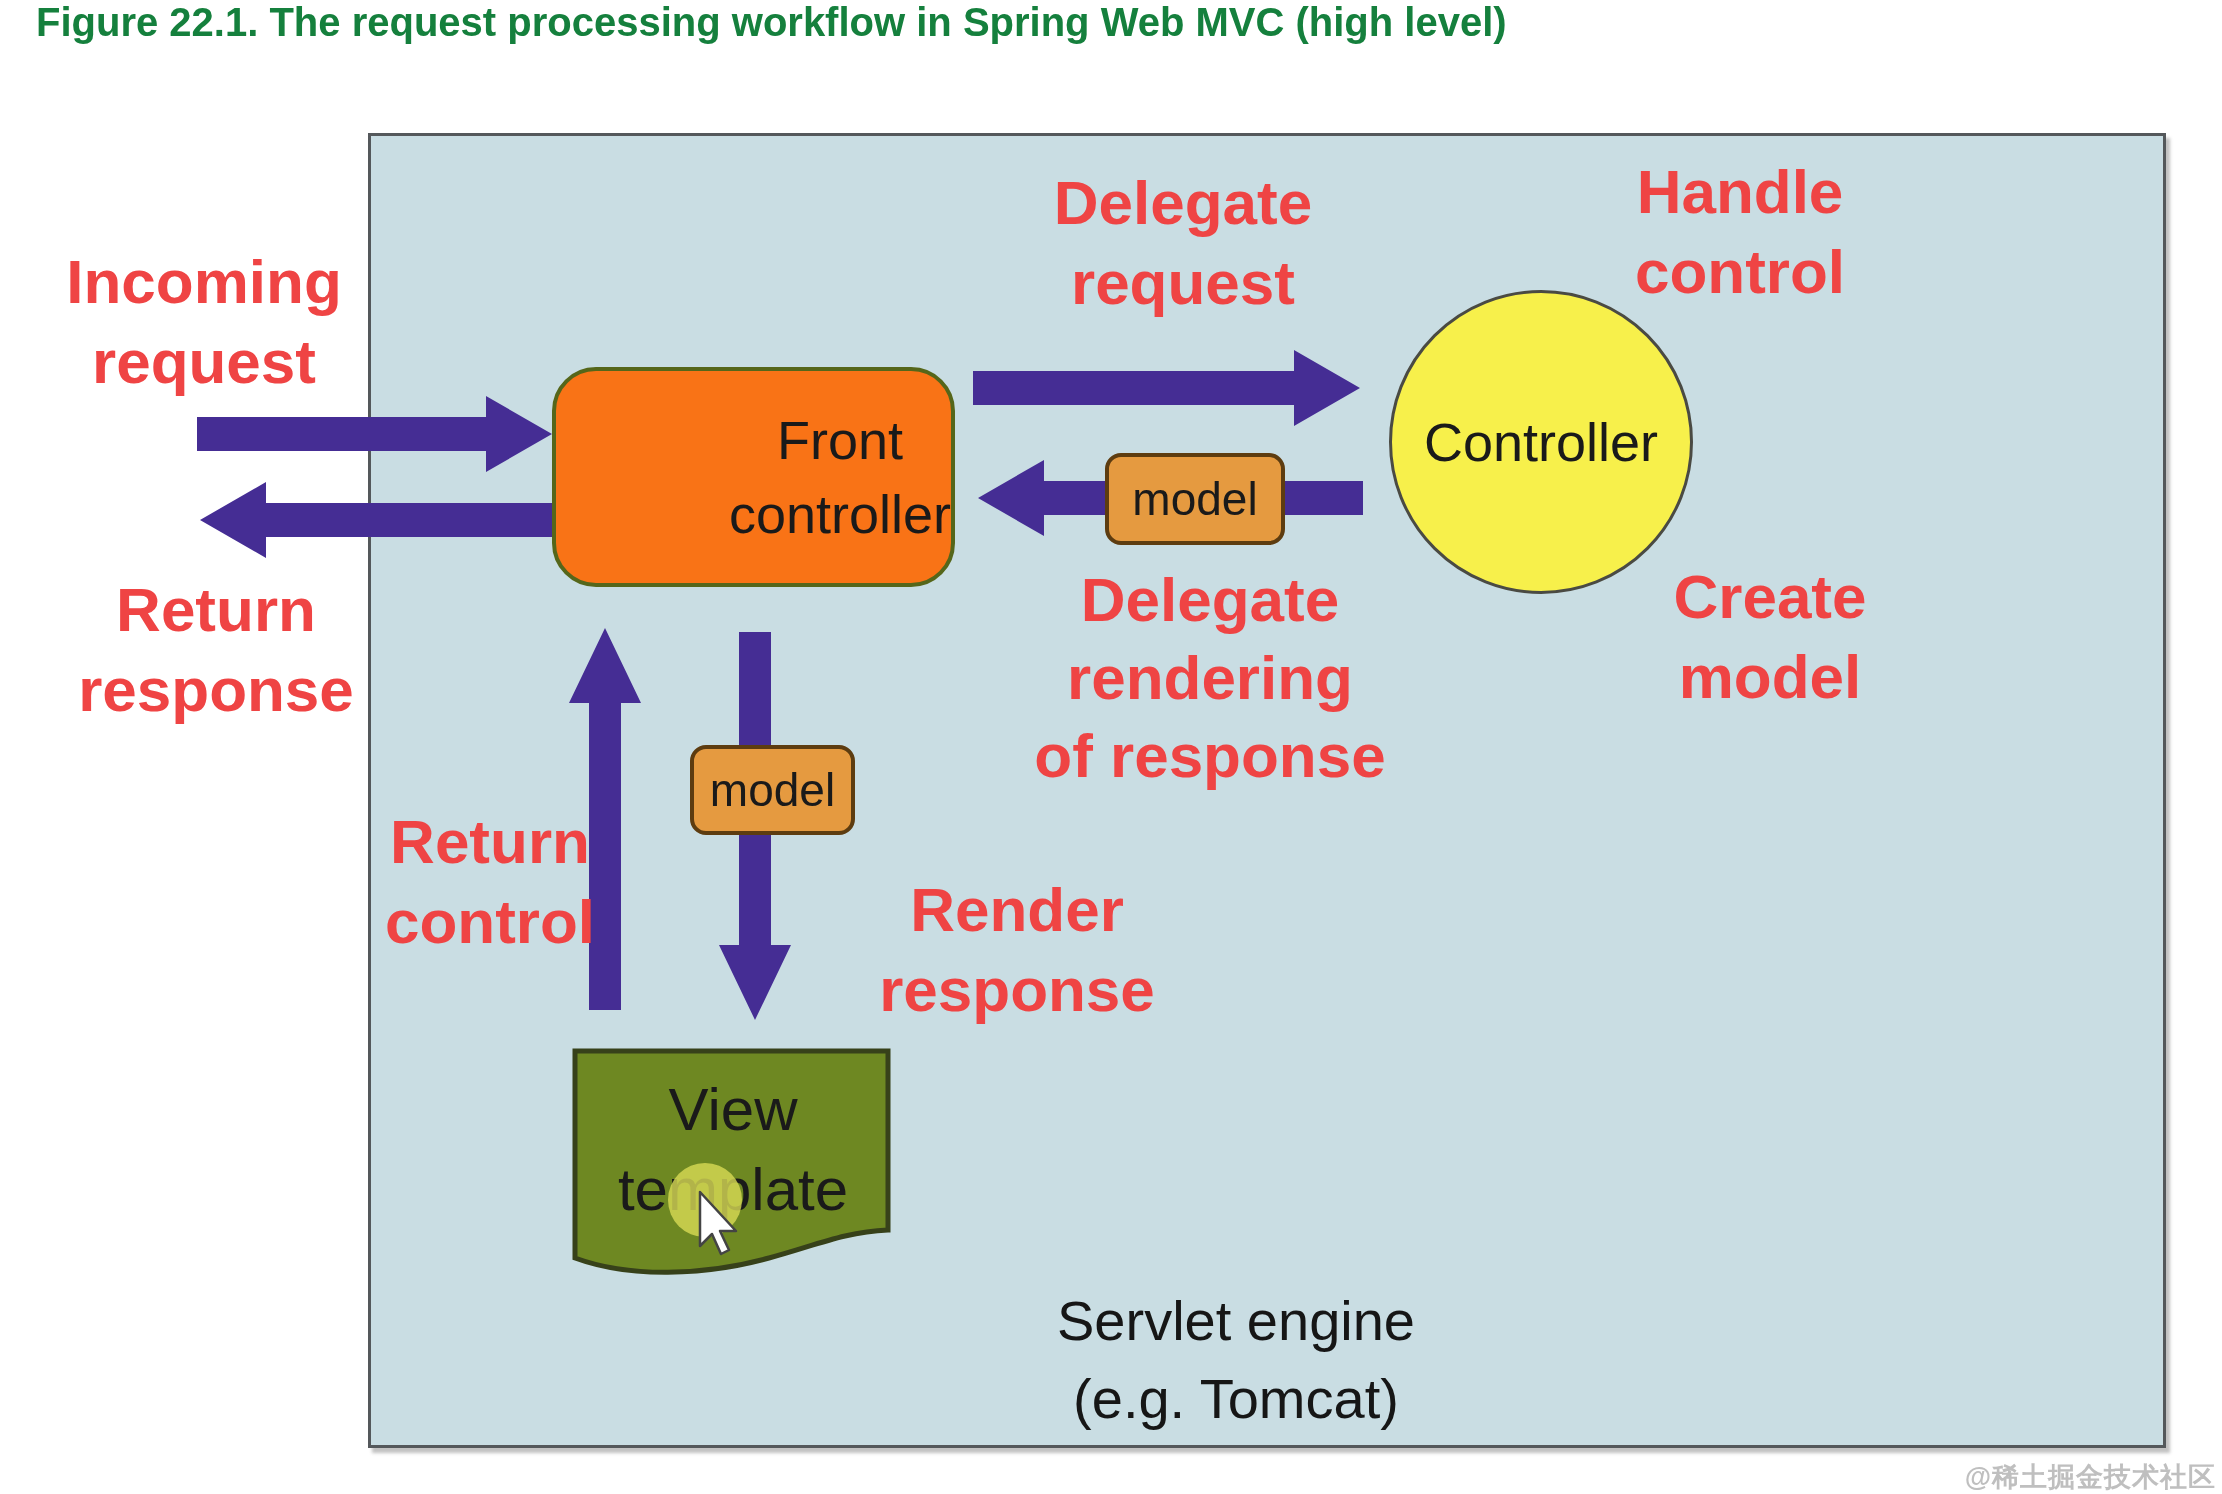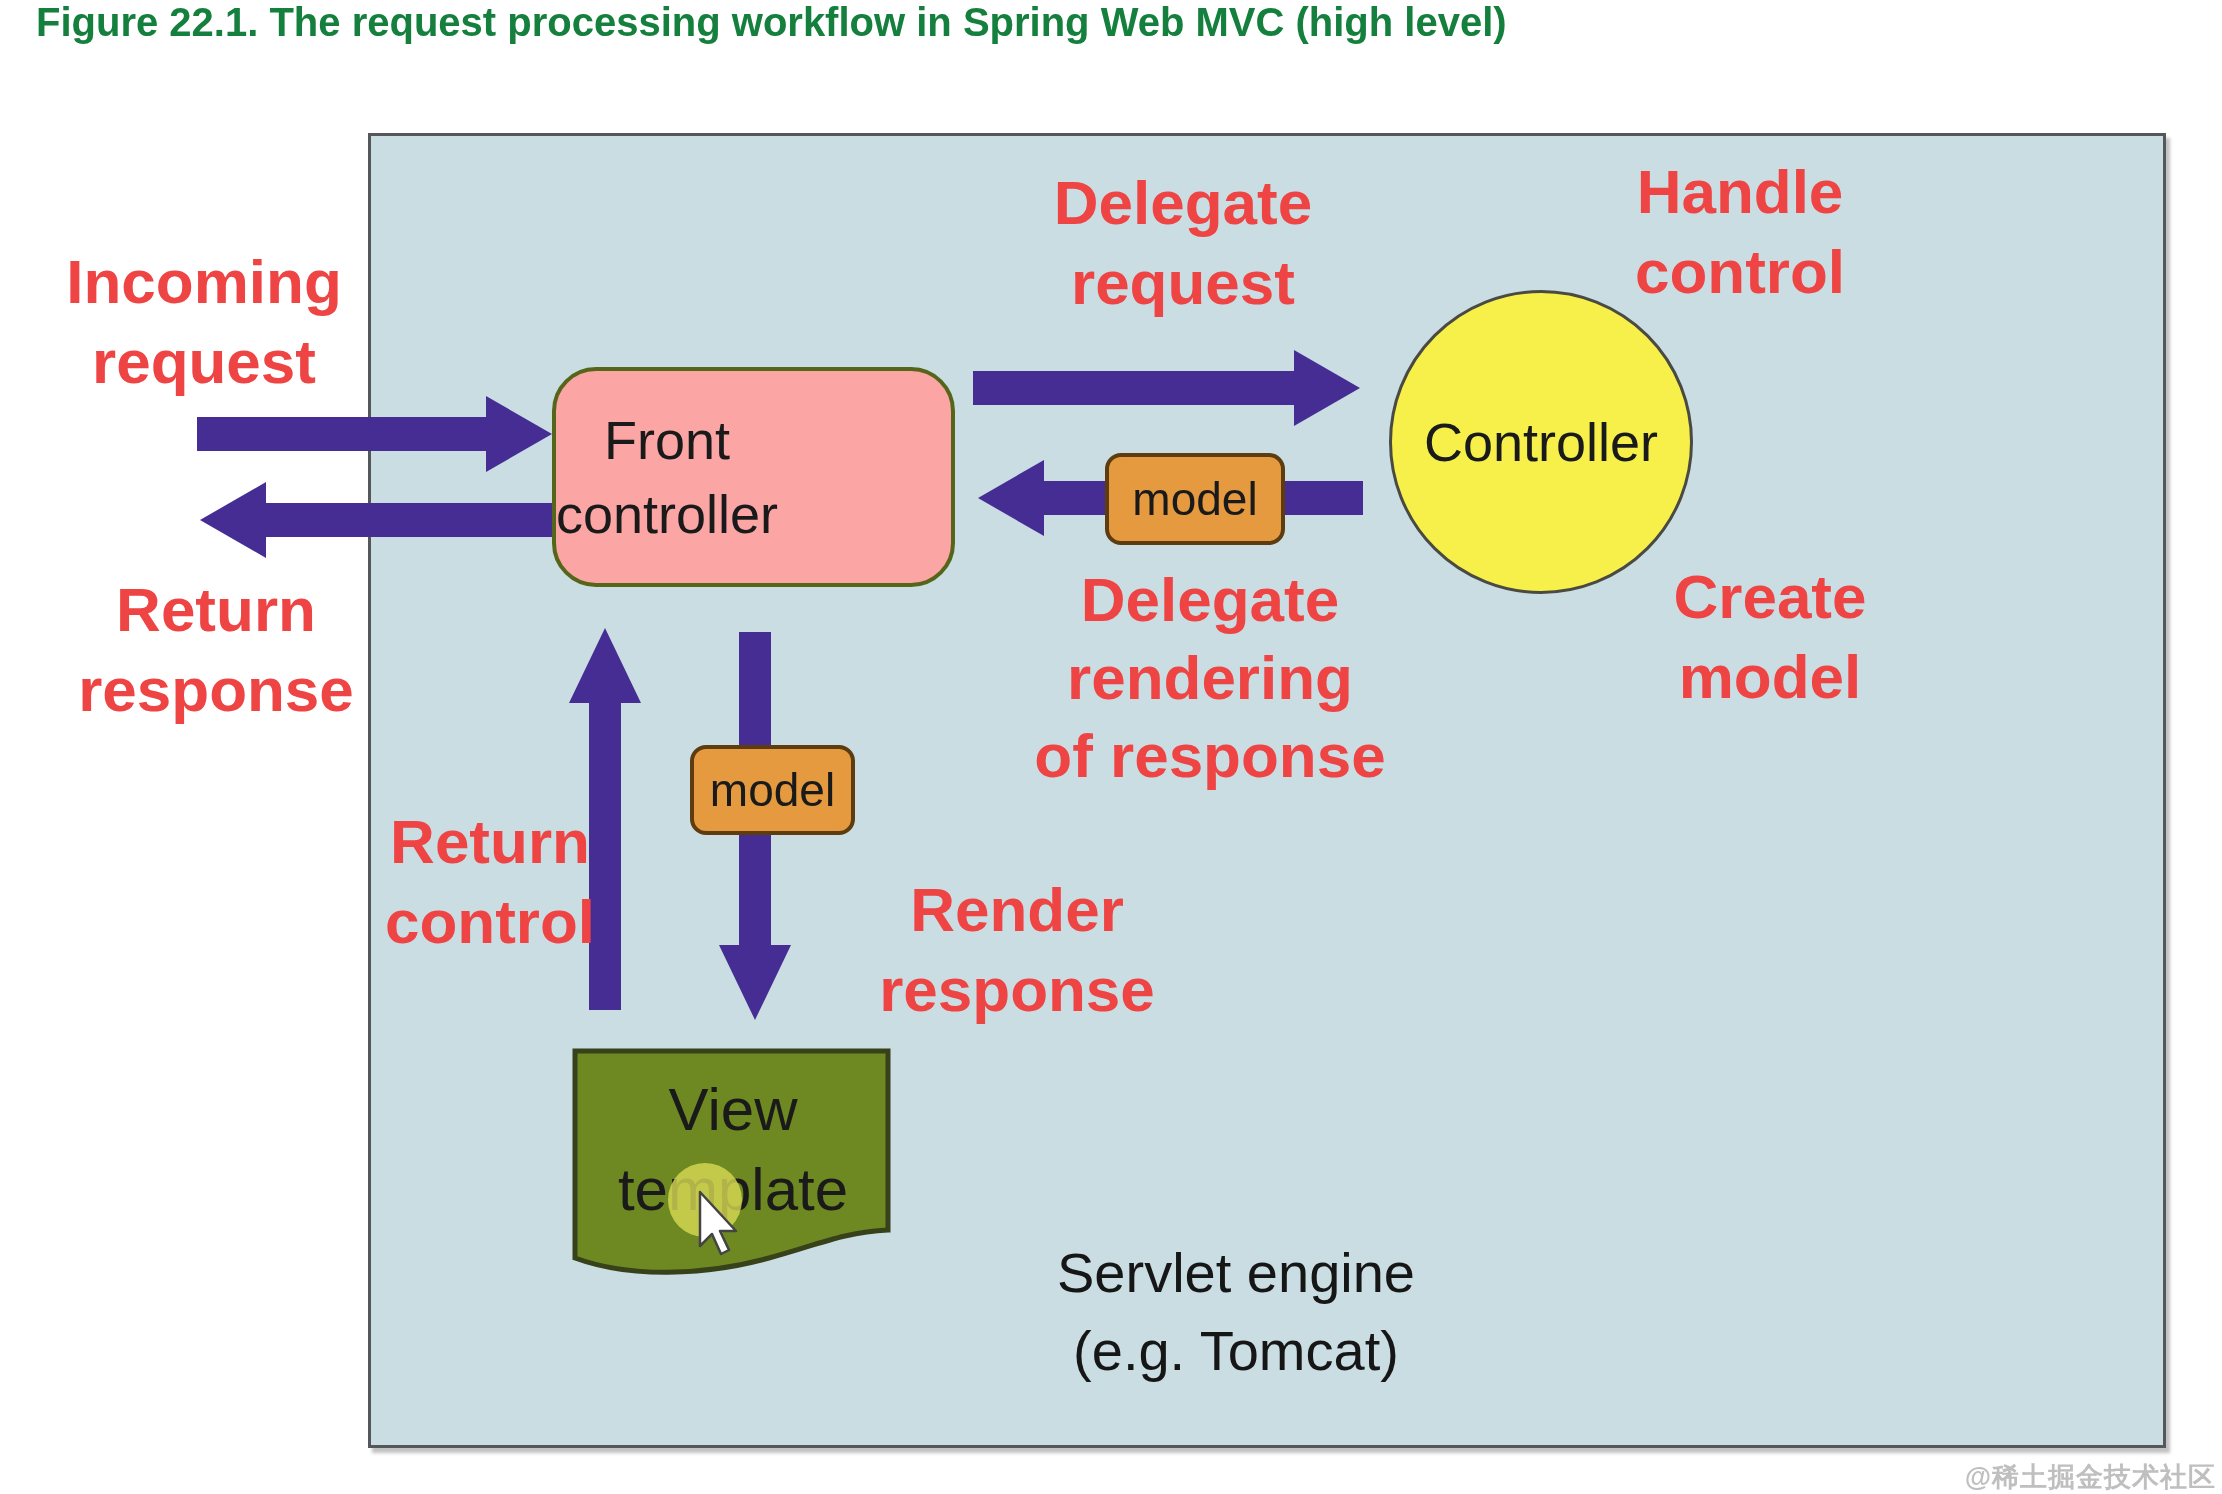--- a/index.html
+++ b/index.html
@@ -21,22 +21,22 @@
   svg.overlay { position:absolute; left:0; top:0; }
   .arrow { fill:#452d94; }
   .flow-label {
     position:absolute; transform:translate(-50%,-50%);
     color:#ef4444; font-weight:bold; font-size:62px; line-height:80px;
     text-align:center; white-space:pre-line;
   }
   .node-label { white-space:pre-line; text-align:center; color:#1a1a1a; }
   .front-controller {
     position:absolute; left:552px; top:367px; width:403px; height:220px;
-    background:#fca5a5; border:4px solid #55661a; border-radius:44px;
-    box-sizing:border-box; display:flex; align-items:center; justify-content:flex-start;
+    background:#f97316; border:4px solid #55661a; border-radius:44px;
+    box-sizing:border-box; display:flex; align-items:center; justify-content:flex-end;
     font-size:54px; line-height:74px;
   }
   .controller-circle {
     position:absolute; left:1389px; top:290px; width:304px; height:304px;
     background:#f7f04b; border:3px solid #4a4a43; border-radius:50%;
     box-sizing:border-box; display:flex; align-items:center; justify-content:center;
     font-size:54px;
   }
   .model-box {
     position:absolute; background:#e59a40; border:4px solid #5d3c10;
@@ -45,21 +45,21 @@
     font-size:46px;
   }
   #model-upper { left:1105px; top:453px; width:180px; height:92px; }
   #model-lower { left:690px;  top:745px; width:165px; height:90px; }
   .view-template-svg { position:absolute; left:572px; top:1048px; }
   .view-template-label {
     position:absolute; left:733px; top:1150px; transform:translate(-50%,-50%);
     font-size:60px; line-height:80px;
   }
   .servlet-label {
-    position:absolute; left:1236px; top:1312px; transform:translate(-50%,-50%);
+    position:absolute; left:1236px; top:1360px; transform:translate(-50%,-50%);
     font-size:56px; line-height:78px; color:#161616;
     text-align:center; white-space:pre-line;
   }
   .watermark {
     position:absolute; right:6px; top:1459px;
     font-size:27px; color:#bfbfbf; letter-spacing:1px;font-weight:bold;
   }
   .cursor-svg { position:absolute; left:648px; top:1148px; }
 </style>
 </head>

